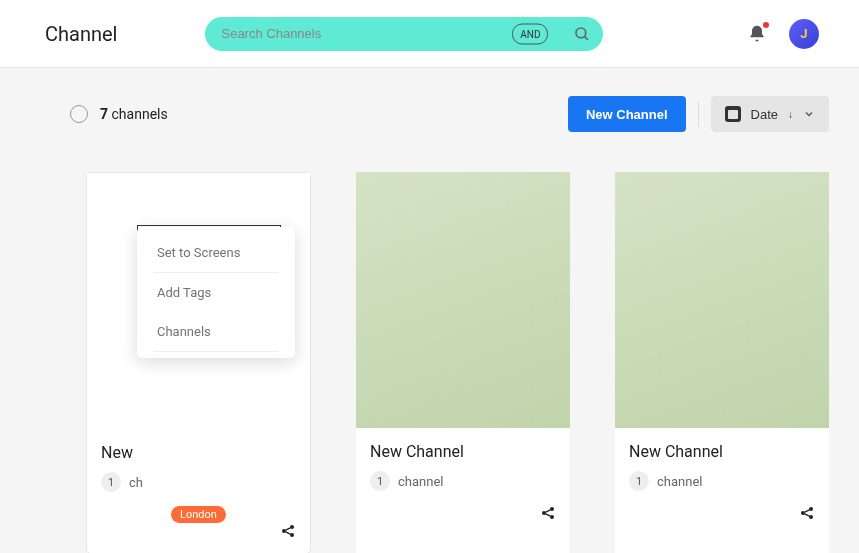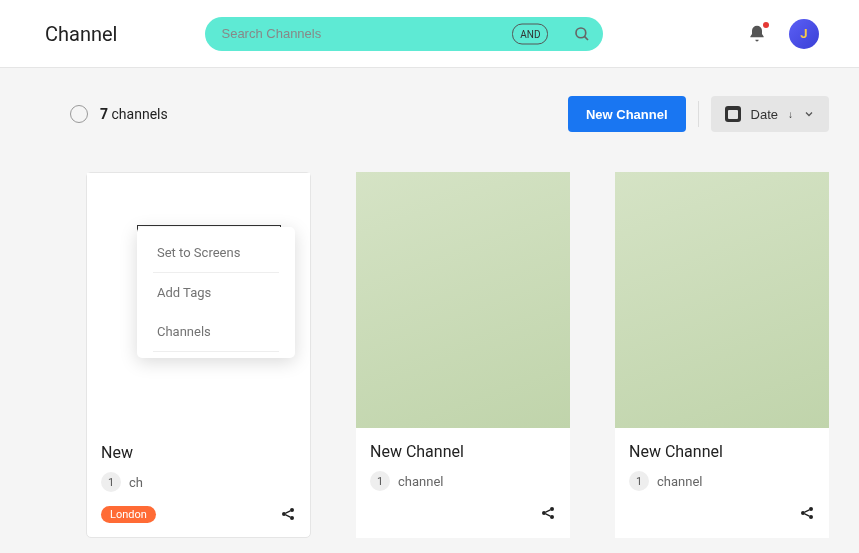--- a/index.html
+++ b/index.html
@@ -30,21 +30,21 @@
     .sort-btn .cal::before { content: ''; position: absolute; top: 4px; left: 3px; right: 3px; bottom: 3px; background: #e5e5e5; border-radius: 1px; }
     
     .grid { display: flex; gap: 45px; margin-top: 40px; margin-left: 16px; }
     .card { width: 225px; background: #fff; border: 1px solid #e5e5e5; border-radius: 5px; overflow: visible; position: relative; }
     .card-preview { height: 256px; background: #fff; }
     .card-preview.green { background: linear-gradient(160deg, #d5e3c5 0%, #c0d4ab 100%); }
     .card-body { padding: 14px 14px 10px 14px; }
     .card-title { font-size: 16px; color: #222; margin-bottom: 10px; }
     .card-meta { display: flex; align-items: center; gap: 8px; font-size: 13px; color: #666; }
     .meta-badge { background: #eee; border-radius: 50%; width: 20px; height: 20px; display: flex; align-items: center; justify-content: center; font-size: 11px; color: #555; }
-    .card-footer { display: flex; justify-content: space-between; padding: 4px 14px 14px 14px; }
+    .card-footer { display: flex; align-items: center; justify-content: space-between; padding: 4px 14px 14px 14px; flex-direction: column; }
     .tag-pill { background: #ff6b35; color: #fff; font-size: 11px; padding: 2px 9px; border-radius: 10px; }
     .share-icon-btn { margin-left: auto; cursor: pointer; }
     
     .preview-inner { padding: 52px 32px 0 50px; }
     .preview-square { width: 144px; height: 70px; border: 1.5px solid #333; }
     
     .context-menu { position: absolute; top: 54px; left: 50px; width: 158px; background: #fff; border-radius: 5px; box-shadow: 0 4px 18px rgba(0,0,0,0.15); padding: 6px 0; z-index: 10; }
     .menu-item { padding: 12px 20px; font-size: 13px; color: #737373; cursor: pointer; }
     .menu-item.danger { color: #e53935; }
     .menu-sep { height: 1px; background: #eee; margin: 0 16px; }

